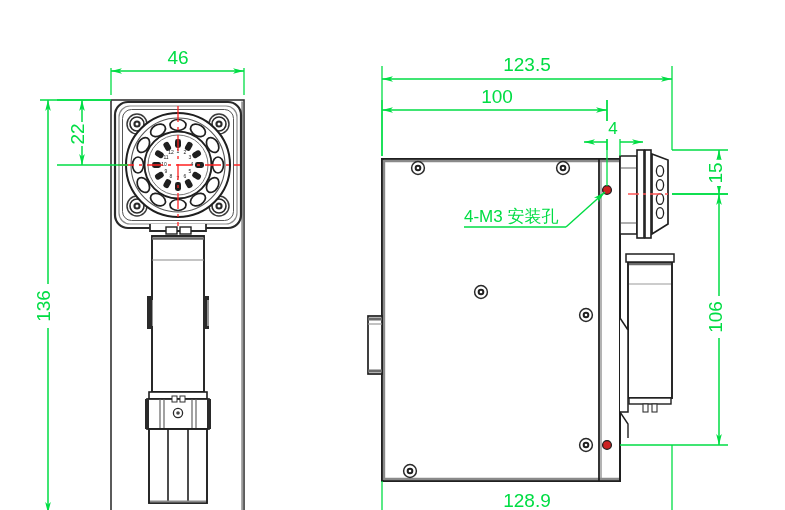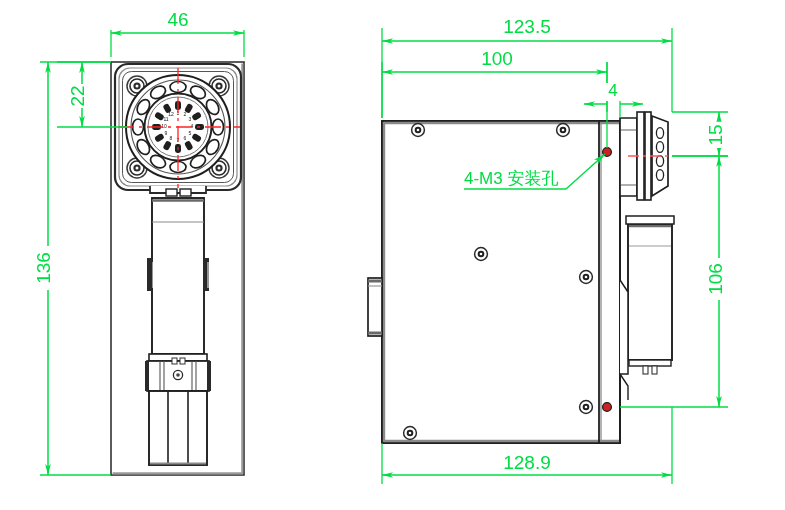--- a/index.html
+++ b/index.html
@@ -12,20 +12,21 @@
     width: 785px;
     height: 510px;
     overflow: hidden;
     font-family: "Liberation Sans", sans-serif;
   }
   #drawing-root {
     position: relative;
     width: 785px;
     height: 360px;
     background: #ffffff;
+    margin-top: 38px;
   }
   #drawing-svg {
     position: absolute;
     left: 0;
     top: 0;
     width: 785px;
     height: 510px;
     display: block;
   }
   .dim-text {

